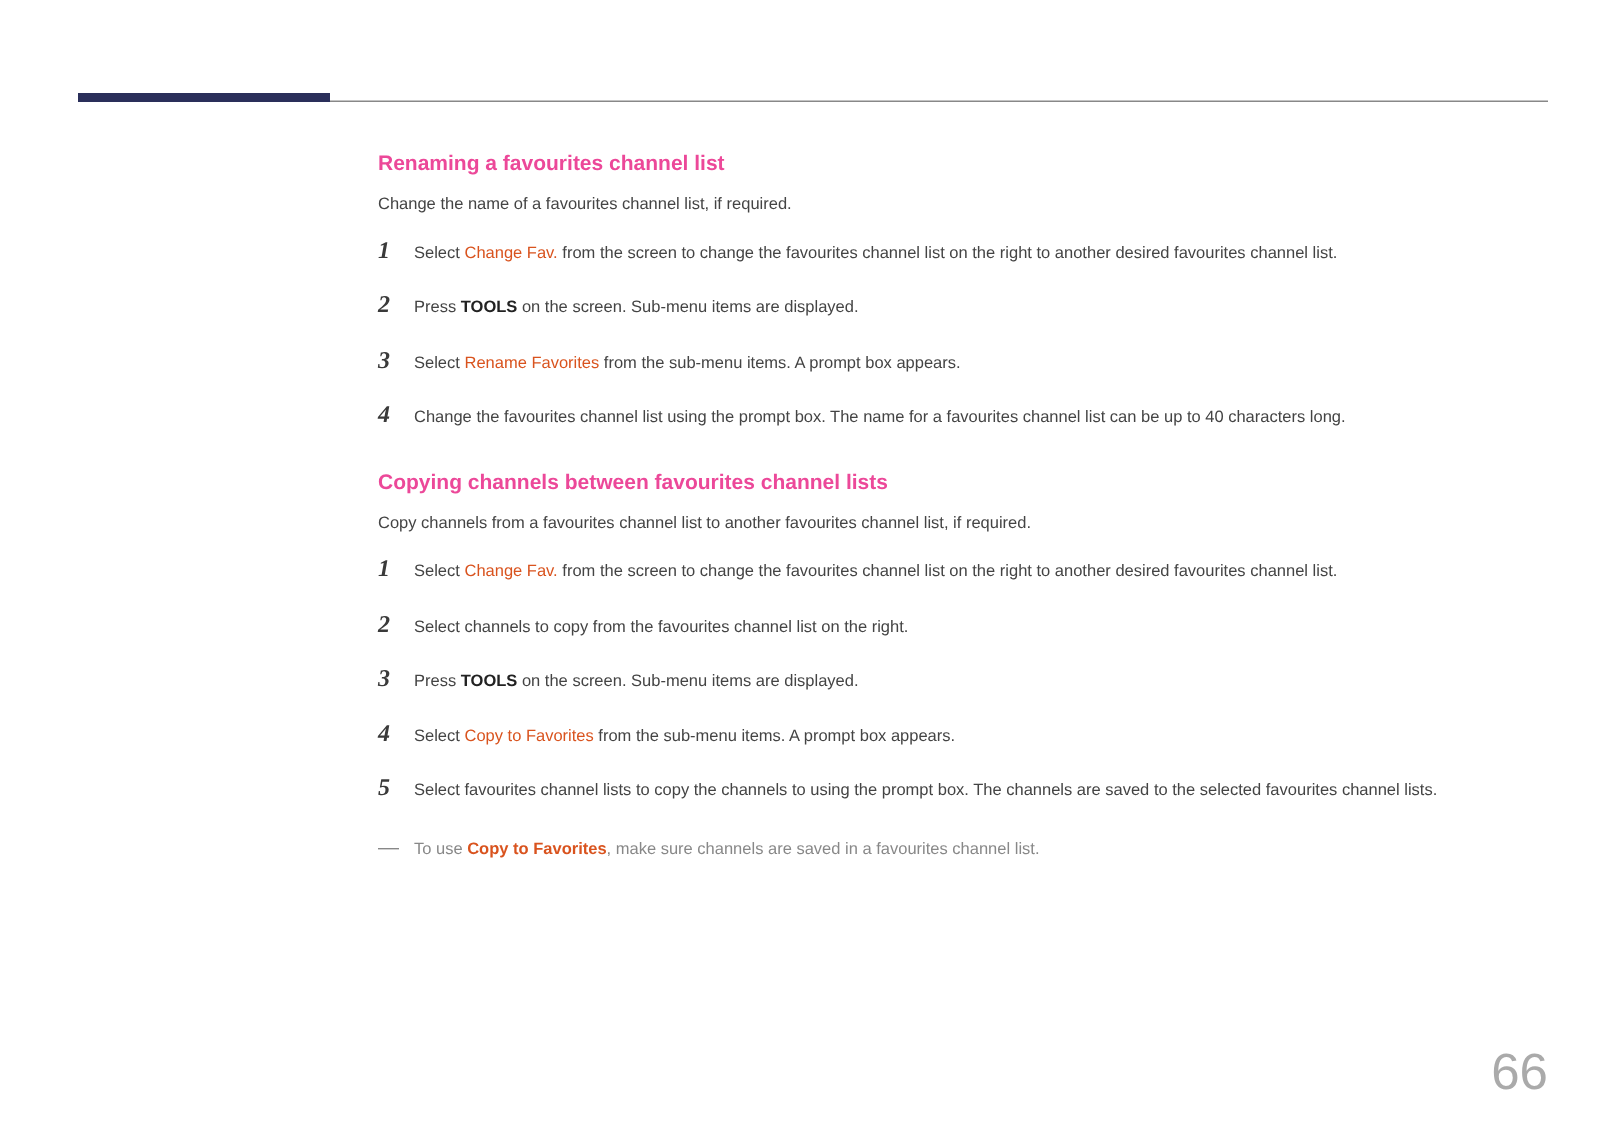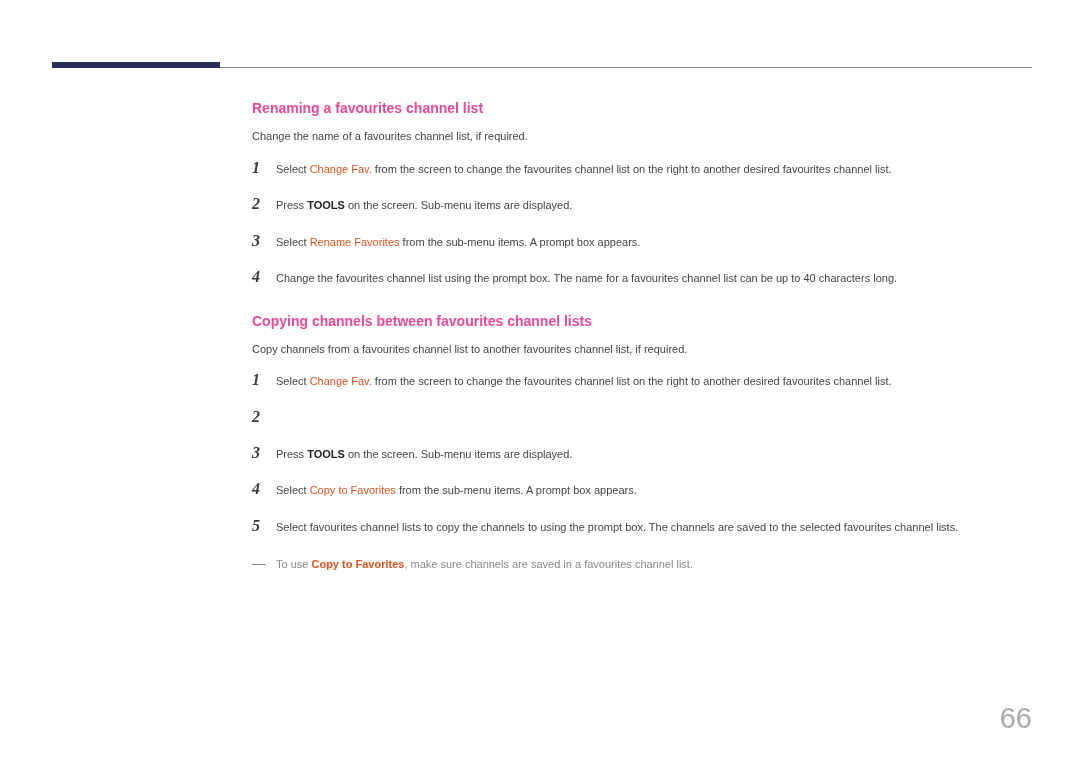--- a/index.html
+++ b/index.html
@@ -94,21 +94,21 @@
       color: #888;
     }
     .note-highlight {
       color: #d9531e;
       font-weight: bold;
     }
     .page-number {
       position: absolute;
       bottom: 28px;
       right: 48px;
-      font-size: 29px;
+      font-size: 34px;
       color: #aaa;
       font-weight: 300;
     }
   </style>
 </head>
 <body>
 
 <div class="top-bar"></div>
 <div class="top-line"></div>
 
@@ -151,20 +151,21 @@
 
     <div class="step">
       <div class="step-num">1</div>
       <div class="step-text">
         <span>Select </span><span class="highlight">Change Fav.</span><span> from the screen to change the favourites channel list on the right to another desired favourites channel list.</span>
       </div>
     </div>
 
     <div class="step">
       <div class="step-num">2</div>
+      <div class="step-text">Select channels to copy from the favourites channel list on the right.</div>
     </div>
 
     <div class="step">
       <div class="step-num">3</div>
       <div class="step-text">
         <span>Press </span><span class="bold">TOOLS</span><span> on the screen. Sub-menu items are displayed.</span>
       </div>
     </div>
 
     <div class="step">

